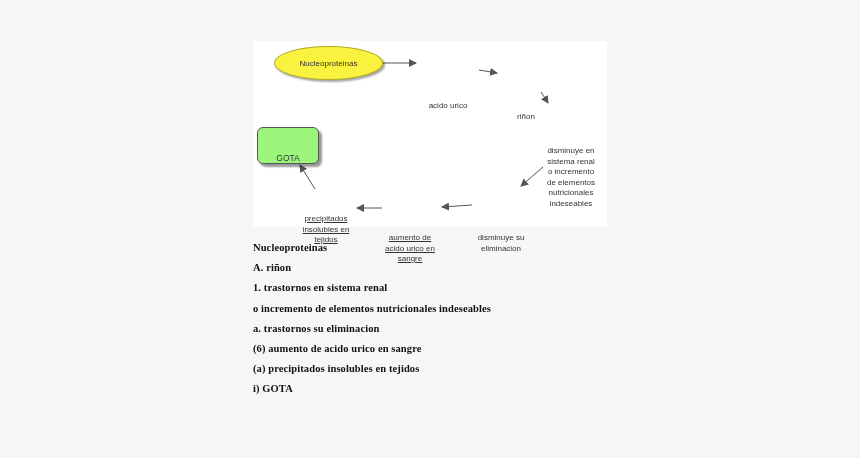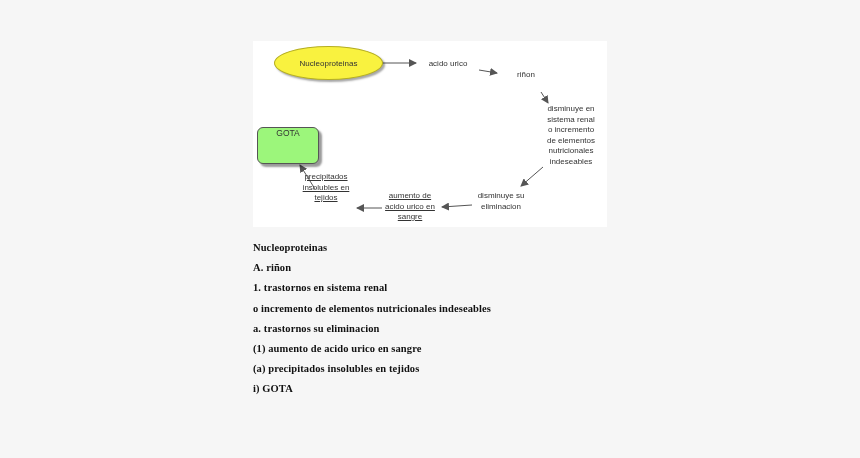--- a/index.html
+++ b/index.html
@@ -13,40 +13,40 @@
   .diagram {
     position: absolute; left: 253px; top: 41px;
     width: 354px; height: 186px;
     background: #ffffff;
   }
   .diagram svg { position: absolute; left: 0; top: 0; }
   .node-text {
     position: absolute;
     font-family: "Liberation Sans", sans-serif;
     font-size: 8px; line-height: 10.5px;
-    color: #333333; text-align: center;
+    color: #333333; text-align: center; margin-top: 42px;
   }
   .ellipse {
     position: absolute; left: 21px; top: 5px;
     width: 107px; height: 32px;
     border-radius: 50%;
     background: #f9f23f;
     border: 1px solid #b5ae22;
     box-shadow: 2px 2px 2px rgba(0,0,0,0.35);
     display: flex; align-items: center; justify-content: center;
     font-size: 8px; color: #333;
   }
   .gota-box {
     position: absolute; left: 4px; top: 86px;
     width: 60px; height: 35px;
     border-radius: 6px;
     background: #9cf67b;
     border: 1px solid #555;
     box-shadow: 3px 3px 2px rgba(0,0,0,0.4);
-    display: flex; align-items: flex-start; justify-content: center;
+    display: flex; align-items: flex-end; justify-content: center;
     font-size: 8.5px; color: #333;
   }
   .outline {
     position: absolute; left: 253px; top: 240px;
     font-family: "Liberation Serif", serif;
     font-weight: bold; font-size: 10.5px;
     color: #111;
   }
   .outline .line { height: 20.2px; line-height: 16px; white-space: nowrap; letter-spacing: 0.1px; }
 </style>
@@ -111,16 +111,16 @@
     <span>GOTA</span>
   </div>
 </div>
 
 <div class="outline">
   <div class="line">Nucleoproteinas</div>
   <div class="line">A. riñon</div>
   <div class="line">1. trastornos en sistema renal</div>
   <div class="line">o incremento de elementos nutricionales indeseables</div>
   <div class="line">a. trastornos su eliminacion</div>
-  <div class="line">(1) aumento de acido urico en sangre</div>
+  <div class="line">(6) aumento de acido urico en sangre</div>
   <div class="line">(a) precipitados insolubles en tejidos</div>
   <div class="line">i) GOTA</div>
 </div>
 
 </body></html>

